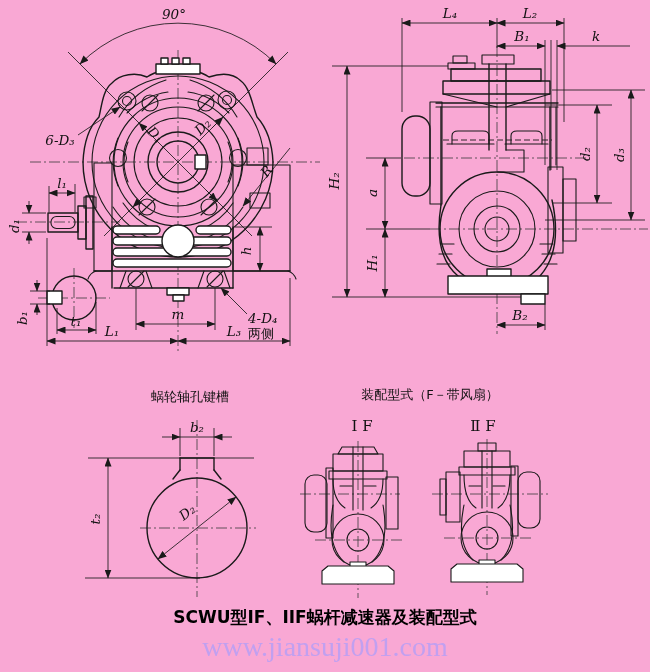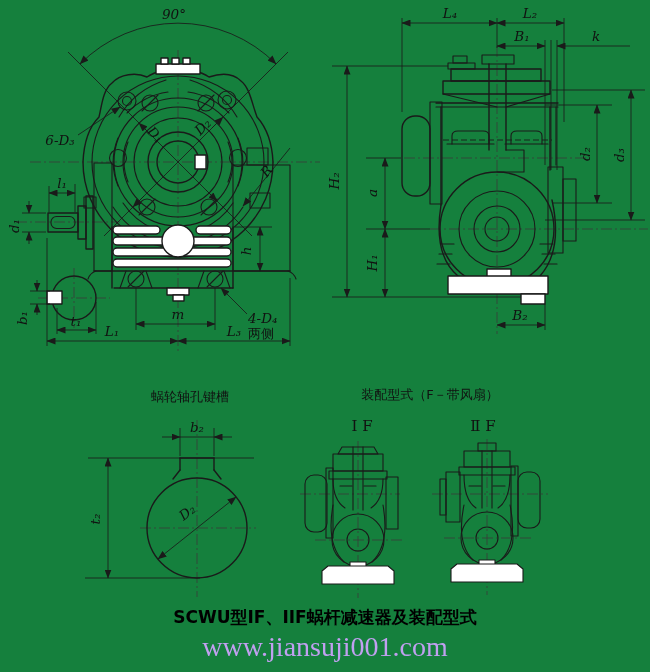--- a/index.html
+++ b/index.html
@@ -1,16 +1,16 @@
 <!DOCTYPE html>
 <html><head>
 <meta charset="utf-8">
 <style>
   html,body{margin:0;padding:0;background:#fff;}
-  #stage{position:relative;width:650px;height:672px;background:#15803d;overflow:hidden;
+  #stage{position:relative;width:650px;height:672px;background:#f9a8d4;overflow:hidden;
          font-family:"DejaVu Sans","Liberation Sans",sans-serif;}
   svg{display:block}
   .s {stroke:#1a1a1a;fill:none;stroke-width:1.4;stroke-linecap:round;stroke-linejoin:round}
   .s2{stroke:#1a1a1a;fill:none;stroke-width:1.1;stroke-linecap:round;stroke-linejoin:round}
   .w {fill:#ffffff}
   .d {stroke:#1a1a1a;fill:none;stroke-width:.85}
   .cl{stroke:#3a3a3a;fill:none;stroke-width:.8;stroke-dasharray:11 3 2 3}
   .hd{stroke:#1a1a1a;fill:none;stroke-width:.9;stroke-dasharray:6 3}
   .t {font:italic 13.5px "DejaVu Serif","Liberation Serif",serif;fill:#111}
   .tc{font:13px "DejaVu Sans","Liberation Sans",sans-serif;fill:#111}

